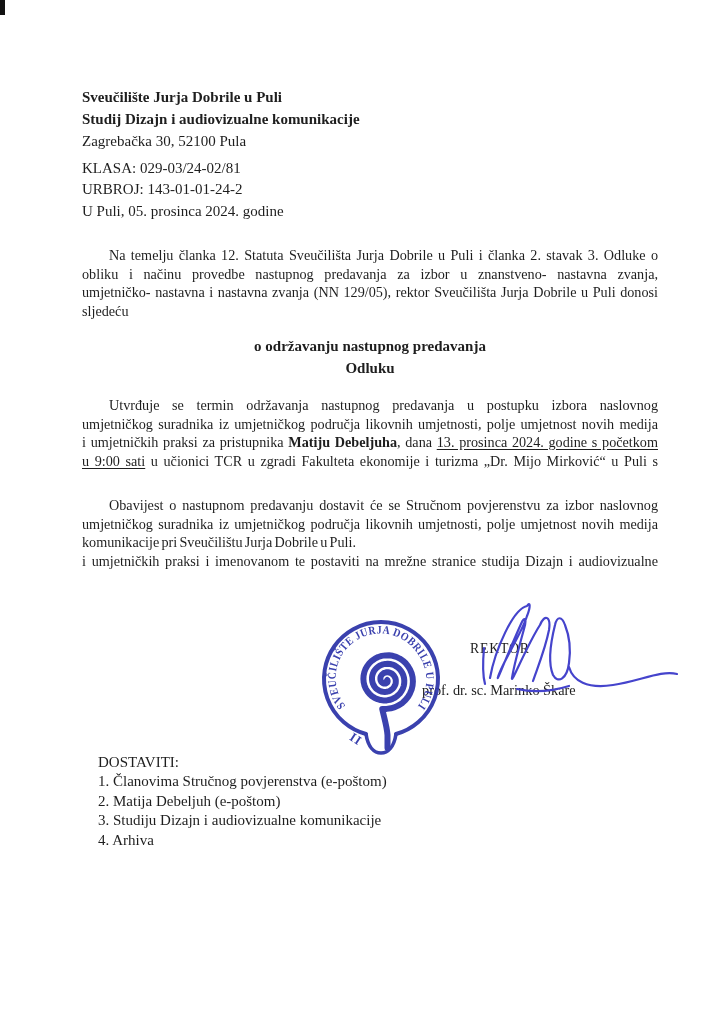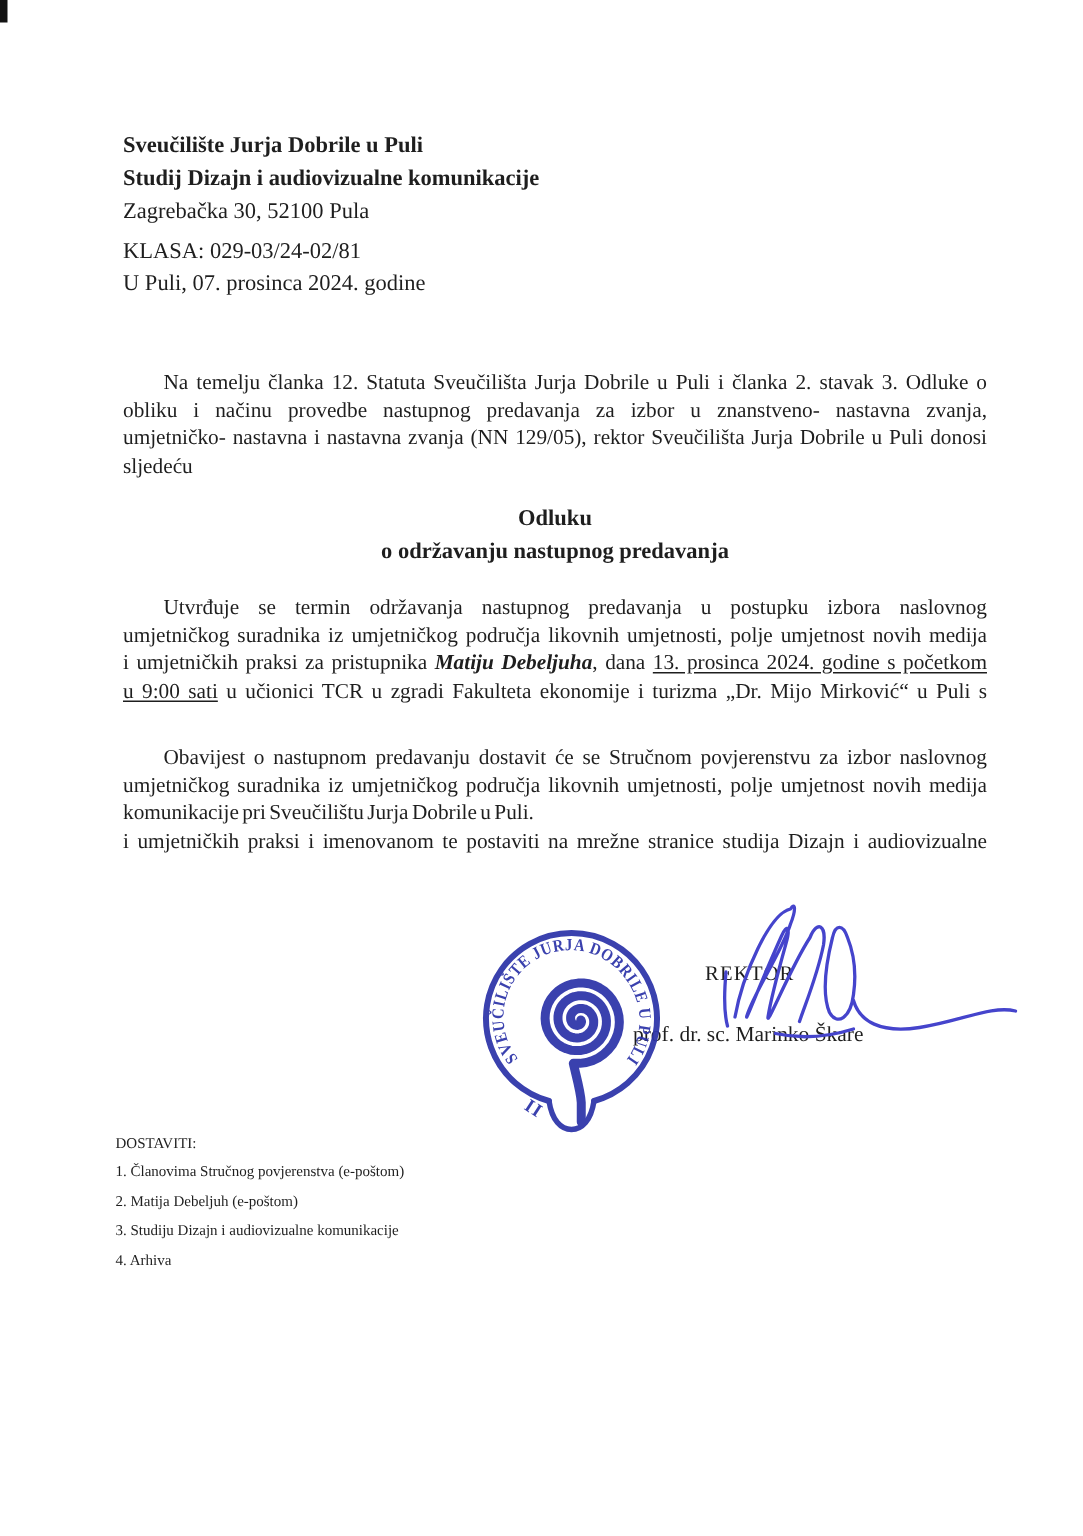--- a/index.html
+++ b/index.html
@@ -22,63 +22,64 @@
 
   .letterhead{position:absolute;left:82px;top:87px;font-size:15px;line-height:21.8px;white-space:nowrap;}
   .letterhead .b{font-weight:bold;}
 
   .refs{position:absolute;left:82px;top:158px;font-size:15px;line-height:21.4px;white-space:nowrap;}
 
   .doc-par{position:absolute;left:82px;width:576px;font-size:14.2px;line-height:18.5px;}
   .doc-line{word-spacing:-1.3px;}
   .line-just{text-align:justify;text-align-last:justify;}
   .line-left{text-align:left;text-align-last:left;}
-  .rb{font-weight:bold;font-style:italic;}
+  .rb{font-weight:bold;}
   .ri{font-style:italic;}
   .ru{text-decoration:underline;text-underline-offset:2px;}
 
   .decision{position:absolute;left:82px;top:335px;width:576px;text-align:center;
             font-weight:bold;font-size:15px;line-height:22px;}
 
   .rektor-label{position:absolute;left:470px;top:641px;font-size:13.8px;letter-spacing:.8px;z-index:2;}
   .signer-name{position:absolute;left:422px;top:682px;font-size:14.3px;z-index:2;white-space:nowrap;}
 
   .stamp-svg{position:absolute;left:318px;top:615px;z-index:3;pointer-events:none;opacity:.93;}
   .sig-svg{position:absolute;left:455px;top:585px;z-index:4;pointer-events:none;}
 
-  .distribution{position:absolute;left:77px;top:753px;font-size:10px;line-height:19.4px;white-space:nowrap;}
+  .distribution{position:absolute;left:98px;top:753px;font-size:15px;line-height:19.4px;white-space:nowrap;}
 </style>
 </head>
 <body>
 
 <div class="page">
 
   <div class="corner-mark"></div>
 
   <div class="letterhead">
     <div class="b">Sveučilište Jurja Dobrile u Puli</div>
     <div class="b">Studij Dizajn i audiovizualne komunikacije</div>
     <div>Zagrebačka 30, 52100 Pula</div>
   </div>
 
   <div class="refs">
     <div>KLASA: 029-03/24-02/81</div>
-    <div>U Puli, 07. prosinca 2024. godine</div>
+    <div>URBROJ: 143-01-01-24-2</div>
+    <div>U Puli, 05. prosinca 2024. godine</div>
   </div>
 
   <div class="doc-par" style="top:246px">
       <div class="doc-line line-just" style="padding-left: 27px;"><span>Na temelju članka 12. Statuta Sveučilišta Jurja Dobrile u Puli i članka 2. stavak 3. Odluke o</span></div>
       <div class="doc-line line-just"><span>obliku i načinu provedbe nastupnog predavanja za izbor u znanstveno- nastavna zvanja,</span></div>
       <div class="doc-line line-just"><span>umjetničko- nastavna i nastavna zvanja (NN 129/05), rektor Sveučilišta Jurja Dobrile u Puli donosi</span></div>
       <div class="doc-line line-left"><span>sljedeću</span></div>
     </div>
 
   <div class="decision">
+    <div>o održavanju nastupnog predavanja</div>
     <div>Odluku</div>
-    <div>o održavanju nastupnog predavanja</div>
   </div>
 
   <div class="doc-par" style="top:396px">
       <div class="doc-line line-just" style="padding-left: 27px;"><span>Utvrđuje se termin održavanja nastupnog predavanja u postupku izbora naslovnog</span></div>
       <div class="doc-line line-just"><span>umjetničkog suradnika iz umjetničkog područja likovnih umjetnosti, polje umjetnost novih medija</span></div>
       <div class="doc-line line-just"><span>i umjetničkih praksi za pristupnika </span><span class="rb">Matiju Debeljuha</span><span>, dana </span><span class="ru">13. prosinca 2024. godine s početkom</span></div>
       <div class="doc-line line-just"><span class="ru">u 9:00 sati</span><span> u učionici TCR u zgradi Fakulteta ekonomije i turizma „Dr. Mijo Mirković“ u Puli s</span></div>
     </div>
 
   <div class="doc-par" style="top:496px">

